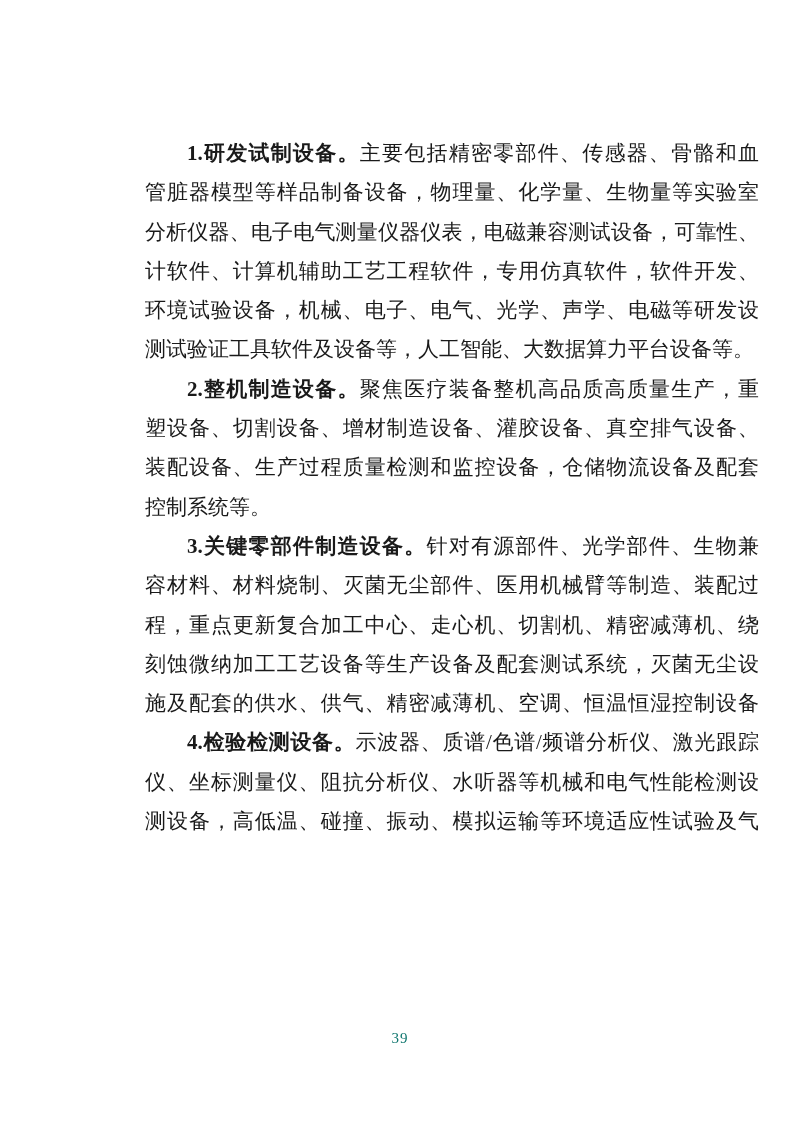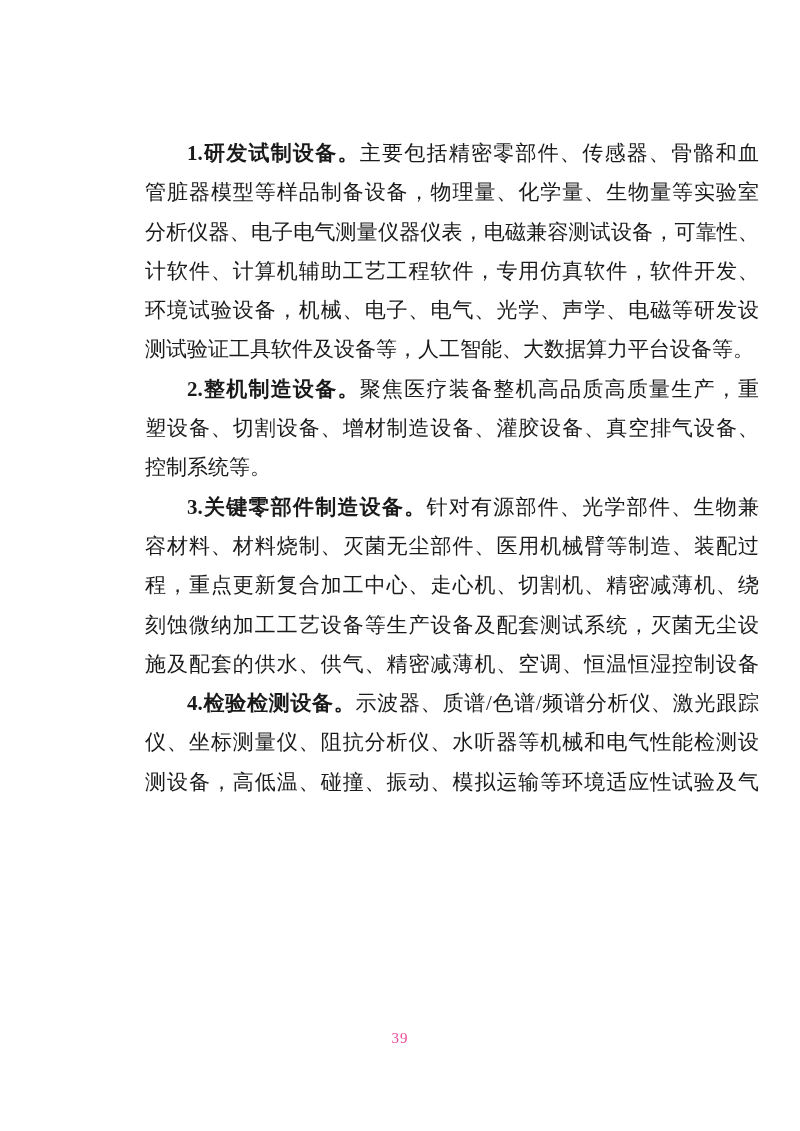--- a/index.html
+++ b/index.html
@@ -32,35 +32,36 @@
   .line.last { text-align-last: left; }
   .head { font-weight: bold; }
   .page-number {
     position: absolute;
     left: 0;
     right: 0;
     top: 1030px;
     text-align: center;
     font-size: 15px;
     letter-spacing: 1px;
-    color: #ec4899;
+    color: #0f766e;
   }
 </style>
 </head>
 <body>
 
 <main class="doc-body">
     <div class="line indent"><span class="head">1.研发试制设备。</span>主要包括精密零部件、传感器、骨骼和血</div>
     <div class="line">管脏器模型等样品制备设备，物理量、化学量、生物量等实验室</div>
     <div class="line">分析仪器、电子电气测量仪器仪表，电磁兼容测试设备，可靠性、</div>
     <div class="line">计软件、计算机辅助工艺工程软件，专用仿真软件，软件开发、</div>
     <div class="line">环境试验设备，机械、电子、电气、光学、声学、电磁等研发设</div>
     <div class="line last">测试验证工具软件及设备等，人工智能、大数据算力平台设备等。</div>
     <div class="line indent"><span class="head">2.整机制造设备。</span>聚焦医疗装备整机高品质高质量生产，重</div>
     <div class="line">塑设备、切割设备、增材制造设备、灌胶设备、真空排气设备、</div>
+    <div class="line">装配设备、生产过程质量检测和监控设备，仓储物流设备及配套</div>
     <div class="line last">控制系统等。</div>
     <div class="line indent"><span class="head">3.关键零部件制造设备。</span>针对有源部件、光学部件、生物兼</div>
     <div class="line">容材料、材料烧制、灭菌无尘部件、医用机械臂等制造、装配过</div>
     <div class="line">程，重点更新复合加工中心、走心机、切割机、精密减薄机、绕</div>
     <div class="line">刻蚀微纳加工工艺设备等生产设备及配套测试系统，灭菌无尘设</div>
     <div class="line last">施及配套的供水、供气、精密减薄机、空调、恒温恒湿控制设备等。</div>
     <div class="line indent"><span class="head">4.检验检测设备。</span>示波器、质谱/色谱/频谱分析仪、激光跟踪</div>
     <div class="line">仪、坐标测量仪、阻抗分析仪、水听器等机械和电气性能检测设</div>
     <div class="line">测设备，高低温、碰撞、振动、模拟运输等环境适应性试验及气</div>
   </main>

